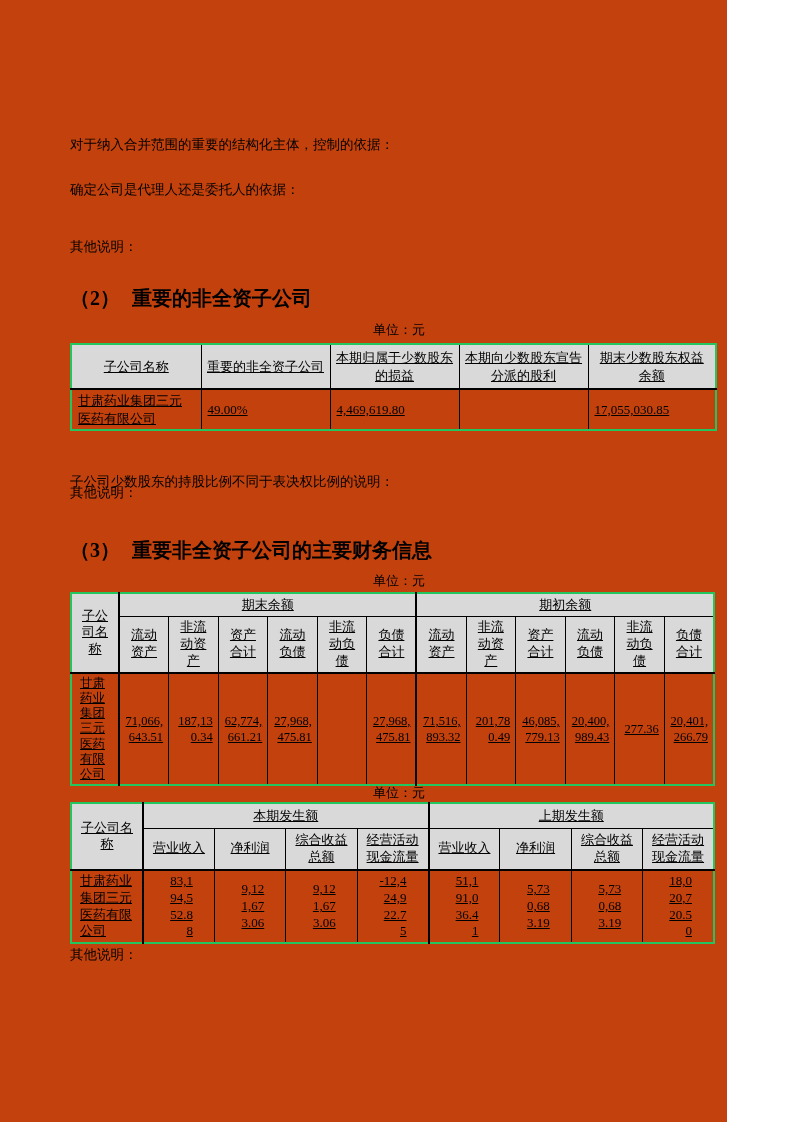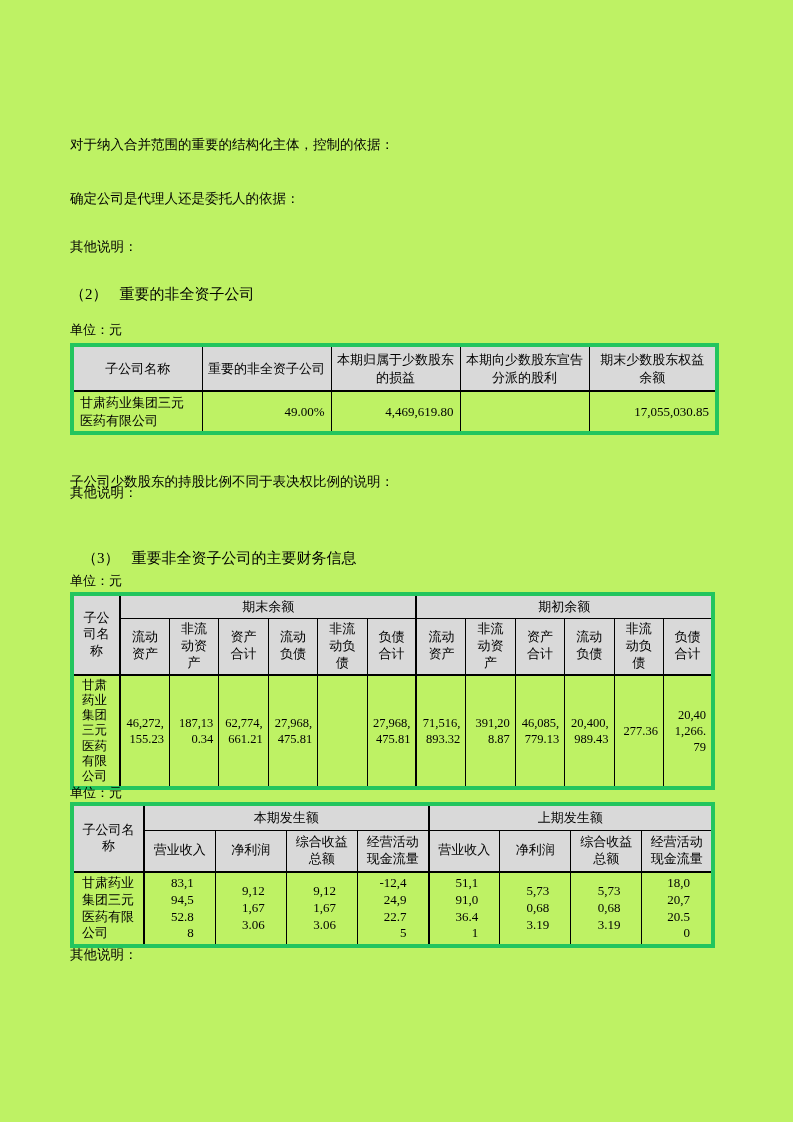--- a/index.html
+++ b/index.html
@@ -1,53 +1,54 @@
 <!DOCTYPE html>
 <html><head>
 <meta charset="utf-8">
 <style>
   html,body { margin:0; padding:0; background:#ffffff; }
   .page {
     position:relative;
-    width:793px; height:1122px;
-    background:#bef264;
+    width:727px; height:1122px;
+    background:#c2410c;
     color:#000;
     font-family:"Liberation Serif","DejaVu Serif",serif;
     overflow:hidden;
   }
   .abs { position:absolute; left:70px; width:658px; }
   .para { font-size:13.5px; line-height:17px; }
-  .heading { font-size:15px; font-weight:normal; }
+  .heading { font-size:20px; font-weight:bold; }
   .heading .num { display:inline-block; margin-right:12px; }
-  .unit { font-size:13px; text-align:left; }
+  .unit { font-size:13px; text-align:center; }
 
   table.t {
     border-collapse:collapse;
     table-layout:fixed;
     width:645px;
-    border:4px solid #22c55e;
+    border:2px solid #22c55e;
+    text-decoration:underline;
   }
   table.t th, table.t td {
     border:1px solid #000;
     font-weight:normal;
     vertical-align:middle;
     overflow:hidden;
   }
   table.t th {
     background:#d9d9d9;
     text-align:center;
   }
   .hdr-b { border-bottom-width:2px !important; }
   .thick-r { border-right-width:2px !important; }
 
   
   .t1 th { font-size:13px; line-height:1.35; padding:4px 5px; height:30px; }
   .t1 td { font-size:13px; line-height:1.35; padding:2px 6px; height:30px; }
   .t1 td.name { text-align:left; }
-  .t1 td.num  { text-align:right;margin-top:16px; }
+  .t1 td.num  { text-align:left;margin-top:16px; }
 
   
   .t2 th { font-size:13px; line-height:1.3; padding:2px 5px; }
   .t2 th.grp { height:18px;margin-top:24px; }
   .t2 th.col1 { padding:2px 6px; }
   .t2 td { font-size:12.5px; line-height:1.3; }
   .t2 td.name { text-align:left; padding:2px 4px 2px 8px; line-height:1.22; }
   .t2 td.num  { text-align:right; padding:2px 5px; word-break:break-all; }
 
   
@@ -57,21 +58,21 @@
   .t3 td.name { text-align:left; padding:2px 4px 2px 8px; }
   .t3 td.num  { text-align:right; padding:2px 21px; word-break:break-all; }
 </style>
 </head>
 <body>
 
 <div class="page">
 
   <p class="abs para" style="top:122px;">对于纳入合并范围的重要的结构化主体，控制的依据：</p>
 
-  <p class="abs para" style="top:176px;">确定公司是代理人还是委托人的依据：</p>
+  <p class="abs para" style="top:167px;">确定公司是代理人还是委托人的依据：</p>
 
   <p class="abs para" style="top:224px;">其他说明：</p>
 
   <h3 class="abs heading" style="top:285px; margin:0;"><span class="num">（2）</span><span>重要的非全资子公司</span></h3>
 
   <div class="abs unit" style="top:321px;">单位：元</div>
 
   <div class="abs" style="top:343px;">
     <table class="t t1">
       <colgroup>
@@ -99,21 +100,21 @@
           <td class="num">17,055,030.85</td>
         </tr>
       </tbody>
     </table>
   </div>
 
   <p class="abs para" style="top:427px;margin-top:46px;">子公司少数股东的持股比例不同于表决权比例的说明：</p>
 
   <p class="abs para" style="top:470px;">其他说明：</p>
 
-  <h3 class="abs heading" style="top:537px; margin:12px;"><span class="num">（3）</span><span>重要非全资子公司的主要财务信息</span></h3>
+  <h3 class="abs heading" style="top:537px; margin:0;"><span class="num">（3）</span><span>重要非全资子公司的主要财务信息</span></h3>
 
   <div class="abs unit" style="top:572px;">单位：元</div>
 
   <div class="abs" style="top:592px;">
     <table class="t t2">
       <colgroup>
         <col style="width:48px">
         <col>
           <col>
           <col>
@@ -144,28 +145,28 @@
           <th class="hdr-b">非流动资产</th>
           <th class="hdr-b">资产合计</th>
           <th class="hdr-b">流动负债</th>
           <th class="hdr-b">非流动负债</th>
           <th class="hdr-b">负债合计</th>
         </tr>
       </thead>
       <tbody>
         <tr>
           <td class="name thick-r">甘肃药业集团三元医药有限公司</td>
-          <td class="num">46,272,155.23</td>
+          <td class="num">71,066,643.51</td>
           <td class="num">187,130.34</td>
           <td class="num">62,774,661.21</td>
           <td class="num">27,968,475.81</td>
           <td class="num"></td>
           <td class="num thick-r">27,968,475.81</td>
           <td class="num">71,516,893.32</td>
-          <td class="num">391,208.87</td>
+          <td class="num">201,780.49</td>
           <td class="num">46,085,779.13</td>
           <td class="num">20,400,989.43</td>
           <td class="num">277.36</td>
           <td class="num">20,401,266.79</td>
         </tr>
       </tbody>
     </table>
   </div>
 
   <div class="abs unit" style="top:784px;">单位：元</div>

